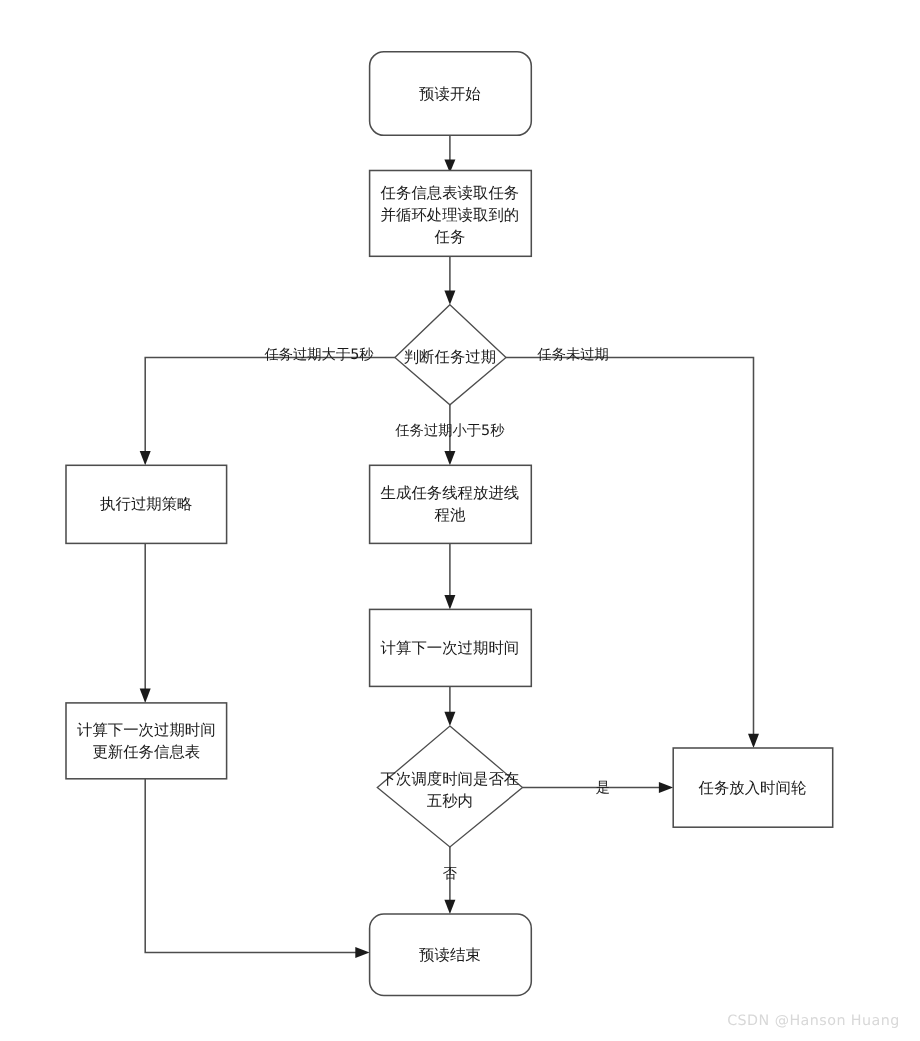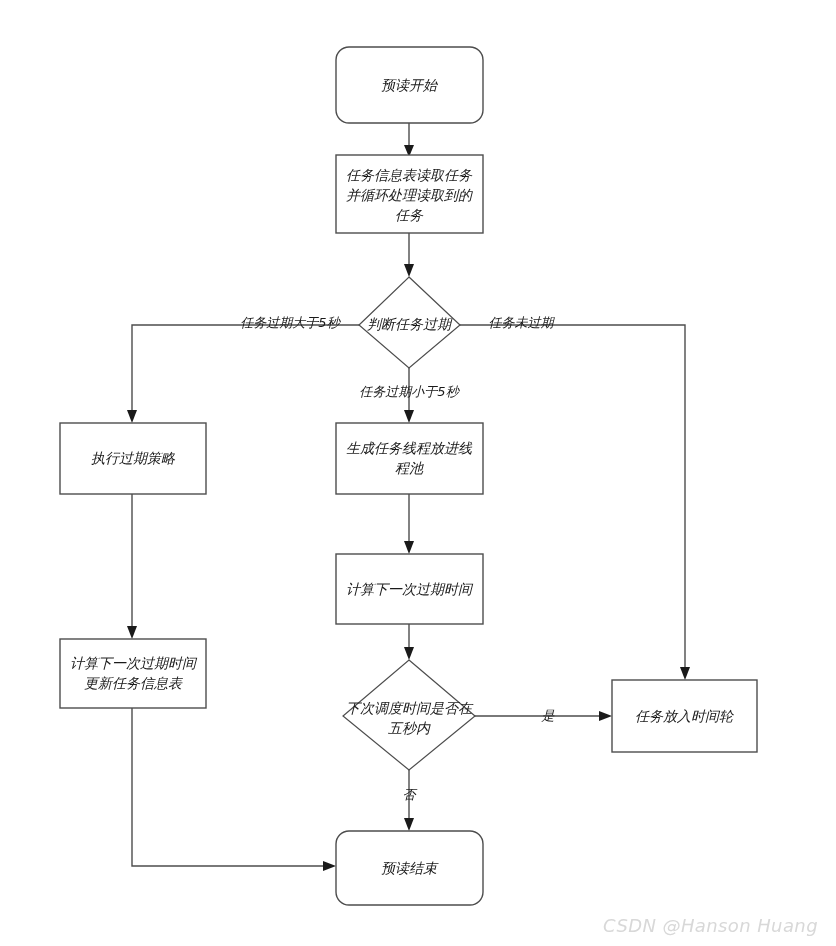--- a/index.html
+++ b/index.html
@@ -12,21 +12,20 @@
     height: 946px;
     font-family: "DejaVu Sans", "Liberation Sans", sans-serif;
     overflow: hidden;
     position: relative;
   }
   #flowchart-root {
     position: relative;
     width: 836px;
     height: 946px;
     background: #ffffff;
-    font-style: italic;
   }
   svg.fc-canvas {
     position: absolute;
     top: 0;
     left: 0;
     width: 836px;
     height: 946px;
     display: block;
   }
   .node-shape {
@@ -62,21 +61,21 @@
     fill: #1a1a1a;
     text-anchor: middle;
     dominant-baseline: middle;
     white-space: pre;
   }
   .watermark-text {
     position: absolute;
     right: 18px;
     bottom: 10px;
     font-family: "DejaVu Sans", "Liberation Sans", sans-serif;
-    font-size: 18px;
+    font-size: 13px;
     color: #d8d8d8;
     letter-spacing: 0.4px;
     user-select: none;
   }
 </style>
 </head>
 <body>
 
 <div id="flowchart-root">
 

